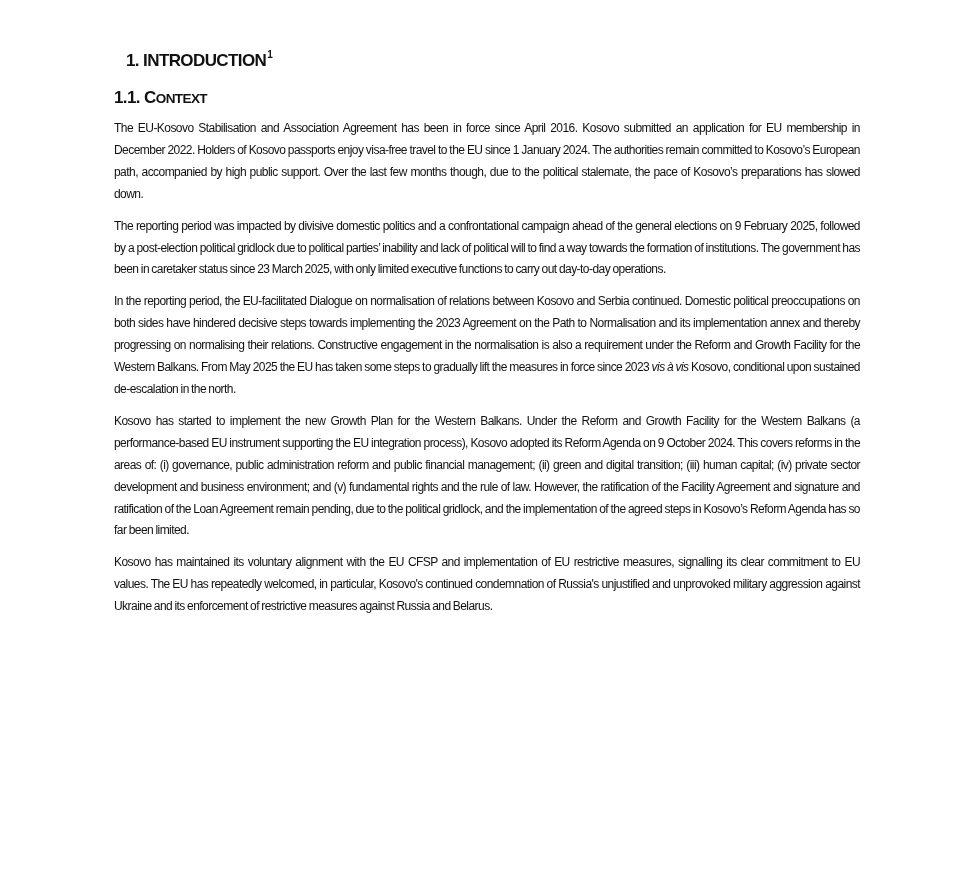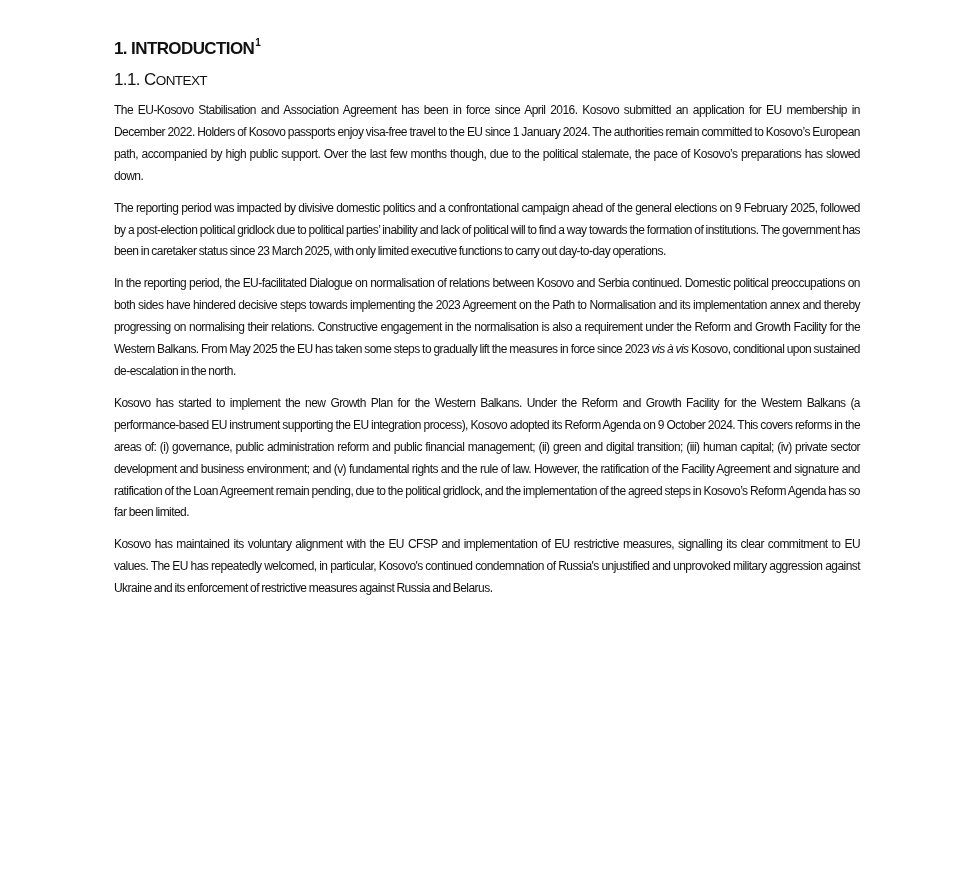--- a/index.html
+++ b/index.html
@@ -4,25 +4,25 @@
   <style>
     html, body { margin: 0; padding: 0; background: #ffffff; }
     body { width: 980px; height: 886px; overflow: hidden; position: relative; }
     .page {
       position: absolute; left: 114px; top: 36px; width: 746px;
       color: #111111;
       font-family: "Liberation Sans", sans-serif;
     }
     .h1 {
       font-weight: bold; font-size: 17px; letter-spacing: -0.6px;
-      margin: 0; height: 26px; line-height: 26px;
+      margin: 12px; height: 26px; line-height: 26px;
     }
     .h1 sup { font-size: 10px; vertical-align: top; line-height: 14px; margin-left: 1px; }
     .h2 {
-      font-weight: normal; font-size: 17px; letter-spacing: -0.6px;
+      font-weight: bold; font-size: 17px; letter-spacing: -0.6px;
       margin: 6px 0 0 0; height: 24px; line-height: 24px;
     }
     .h2 .sc { font-size: 13.5px; }
     .para {
       margin: 8px 0 0 0;
       font-size: 12px; line-height: 21.9px;
       letter-spacing: -0.55px; word-spacing: -0.5px;
       text-align: justify;
     }
     .para + .para { margin-top: 10px; }

